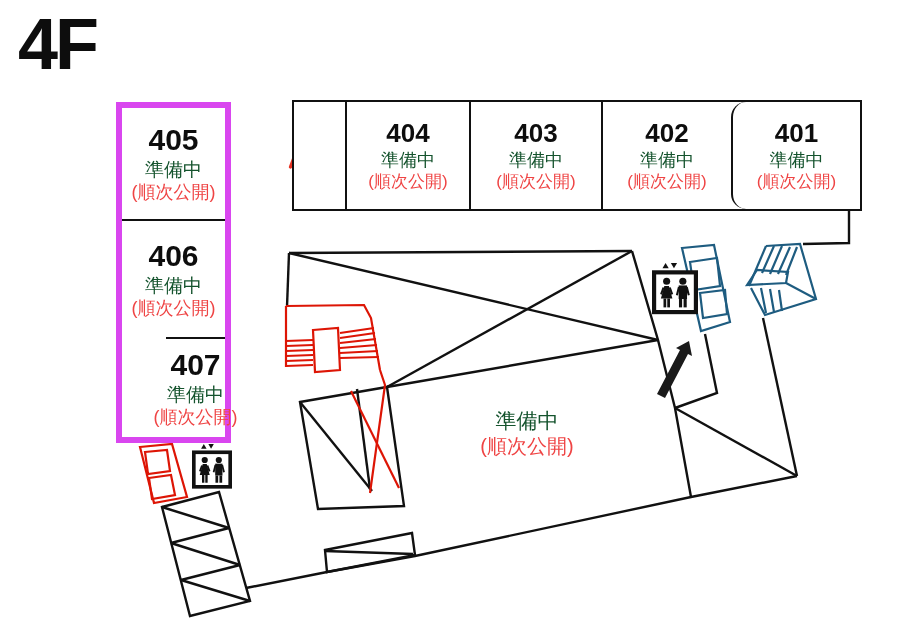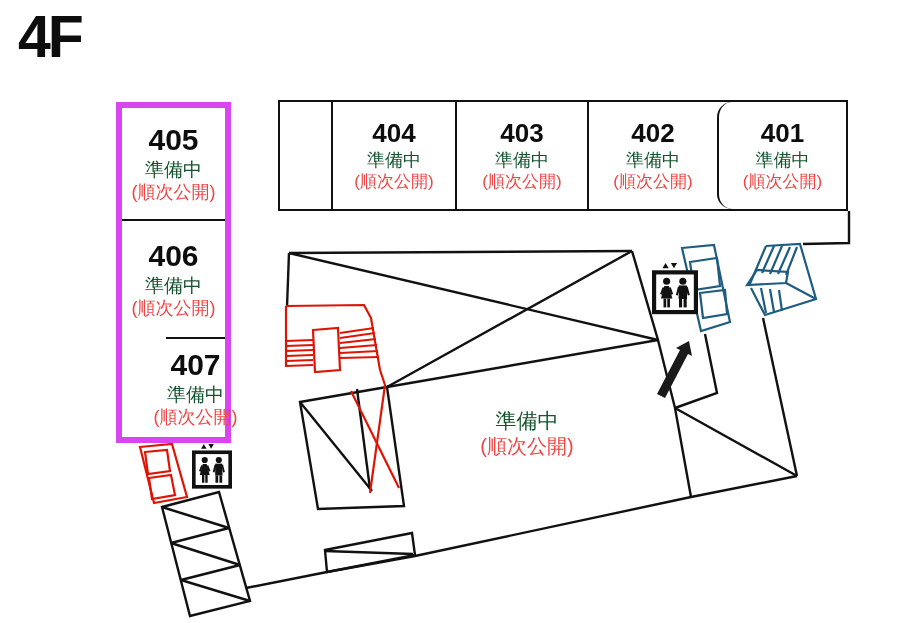--- a/index.html
+++ b/index.html
@@ -1,35 +1,35 @@
 <!DOCTYPE html>
 <html><head>
 <meta charset="utf-8">
 <style>
   html,body{margin:0;padding:0;background:#ffffff;}
   .stage{
     position:relative;width:900px;height:623px;background:#ffffff;overflow:hidden;
     font-family:"Liberation Sans","DejaVu Sans",sans-serif;color:#111;
   }
   .floor-title{
-    position:absolute;left:18px;top:8px;font-size:59px;font-weight:800;
+    position:absolute;left:18px;top:8px;font-size:72px;font-weight:800;
     letter-spacing:-3px;color:#0d0d0d;line-height:1;
   }
   svg.plan{position:absolute;left:0;top:0;}
   
   .left-col{
     position:absolute;left:116px;top:102px;width:115px;height:341px;
     border:6px solid #d946ef;box-sizing:border-box;display:flex;flex-direction:column;background:#fff;
   }
   .left-col .rbox{box-sizing:border-box;height:111px;display:flex;flex-direction:column;align-items:center;justify-content:center;background:#fff;}
   .left-col .rbox + .rbox{border-top:2px solid #111;}
   .left-col .rbox:nth-child(2){height:118px;}
   .left-col .rbox:nth-child(3){flex:1;margin-left:44px;}
   .top-row{
-    position:absolute;left:278px;top:100px;width:570px;height:111px;
+    position:absolute;left:292px;top:100px;width:570px;height:111px;
     border:2px solid #111;box-sizing:border-box;display:flex;background:#fff;
   }
   .top-row .cell{box-sizing:border-box;display:flex;flex-direction:column;align-items:center;justify-content:center;background:#fff;}
   .top-row .cell + .cell{border-left:2px solid #111;}
   .cell.wc{width:51px;}
   .cell.c404{width:124px;}
   .cell.c403{width:132px;}
   .cell.c402{width:130px;}
   .cell.c401{flex:1;border-radius:15px;}
   .rnum{font-weight:700;font-size:30px;line-height:1.1;color:#0d0d0d;}

